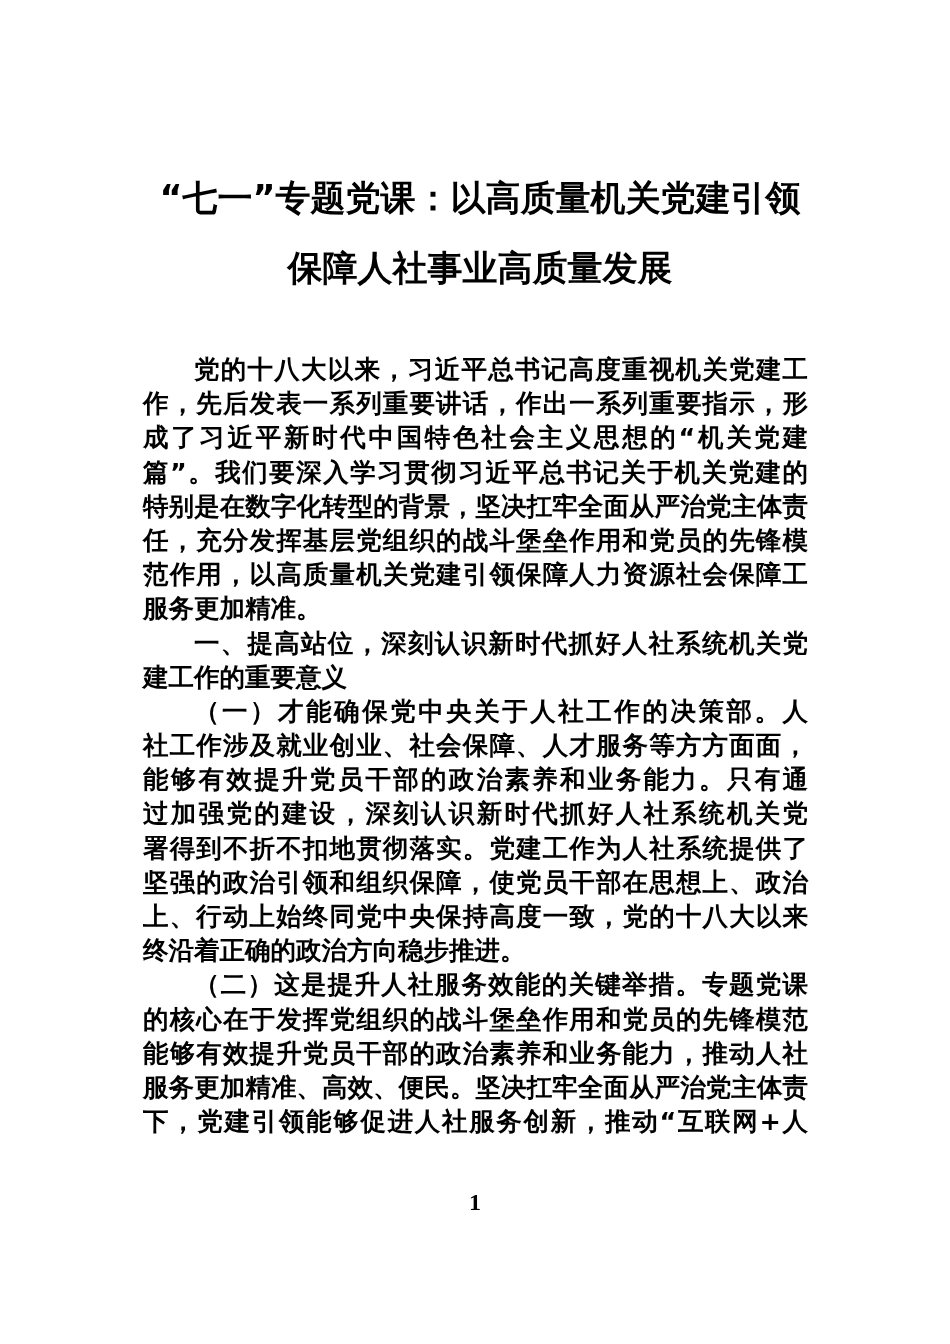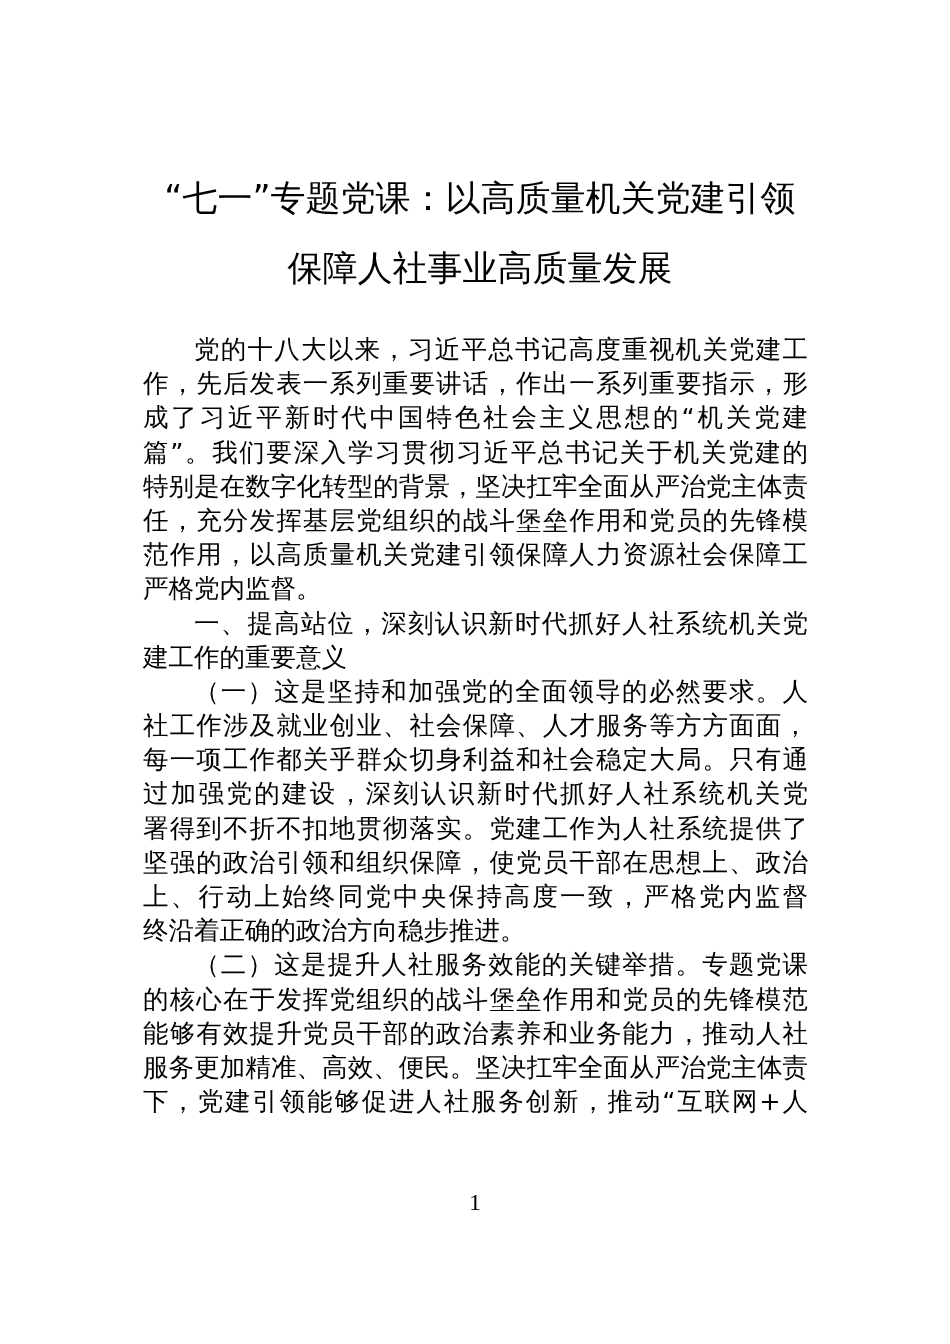--- a/index.html
+++ b/index.html
@@ -15,39 +15,40 @@
       font-family: "DejaVu Sans", "Liberation Sans", sans-serif;
       color: #000000;
     }
     .page {
       position: absolute;
       left: 0;
       top: 0;
       width: 950px;
       height: 1344px;
       background: #ffffff;
+      font-weight: bold;
     }
     .title {
       position: absolute;
       left: 140px;
       width: 680px;
       text-align: center;
       font-size: 35px;
       line-height: 40px;
       white-space: nowrap;
       letter-spacing: 0px;
     }
     .title.l1 { top: 178px; }
     .title.l2 { top: 248px; }
 
     .body-text {
       position: absolute;
       left: 143px;
       width: 665px;
-      top: 332px;
+      top: 352px;
     }
     .line {
       height: 34.2px;
       font-size: 25.5px;
       line-height: 34.2px;
       white-space: nowrap;
       overflow: visible;
       text-align: justify;
       text-align-last: justify;
     }
@@ -79,36 +80,36 @@
   <div class="body-text">
 
     <div>
       <div class="line indent">党的十八大以来，习近平总书记高度重视机关党建工</div>
       <div class="line">作，先后发表一系列重要讲话，作出一系列重要指示，形</div>
       <div class="line">成了习近平新时代中国特色社会主义思想的“机关党建</div>
       <div class="line">篇”。我们要深入学习贯彻习近平总书记关于机关党建的</div>
       <div class="line">特别是在数字化转型的背景，坚决扛牢全面从严治党主体责</div>
       <div class="line">任，充分发挥基层党组织的战斗堡垒作用和党员的先锋模</div>
       <div class="line">范作用，以高质量机关党建引领保障人力资源社会保障工</div>
-      <div class="line last">严格党内监督。</div>
+      <div class="line last">服务更加精准。</div>
     </div>
 
     <div>
       <div class="line indent">一、提高站位，深刻认识新时代抓好人社系统机关党</div>
       <div class="line last">建工作的重要意义</div>
     </div>
 
     <div>
-      <div class="line indent">（一）这是坚持和加强党的全面领导的必然要求。人</div>
+      <div class="line indent">（一）才能确保党中央关于人社工作的决策部。人</div>
       <div class="line">社工作涉及就业创业、社会保障、人才服务等方方面面，</div>
-      <div class="line">每一项工作都关乎群众切身利益和社会稳定大局。只有通</div>
+      <div class="line">能够有效提升党员干部的政治素养和业务能力。只有通</div>
       <div class="line">过加强党的建设，深刻认识新时代抓好人社系统机关党</div>
       <div class="line">署得到不折不扣地贯彻落实。党建工作为人社系统提供了</div>
       <div class="line">坚强的政治引领和组织保障，使党员干部在思想上、政治</div>
-      <div class="line">上、行动上始终同党中央保持高度一致，严格党内监督</div>
+      <div class="line">上、行动上始终同党中央保持高度一致，党的十八大以来</div>
       <div class="line last">终沿着正确的政治方向稳步推进。</div>
     </div>
 
     <div>
       <div class="line indent">（二）这是提升人社服务效能的关键举措。专题党课</div>
       <div class="line">的核心在于发挥党组织的战斗堡垒作用和党员的先锋模范</div>
       <div class="line">能够有效提升党员干部的政治素养和业务能力，推动人社</div>
       <div class="line">服务更加精准、高效、便民。坚决扛牢全面从严治党主体责</div>
       <div class="line">下，党建引领能够促进人社服务创新，推动“互联网+人</div>
     </div>

